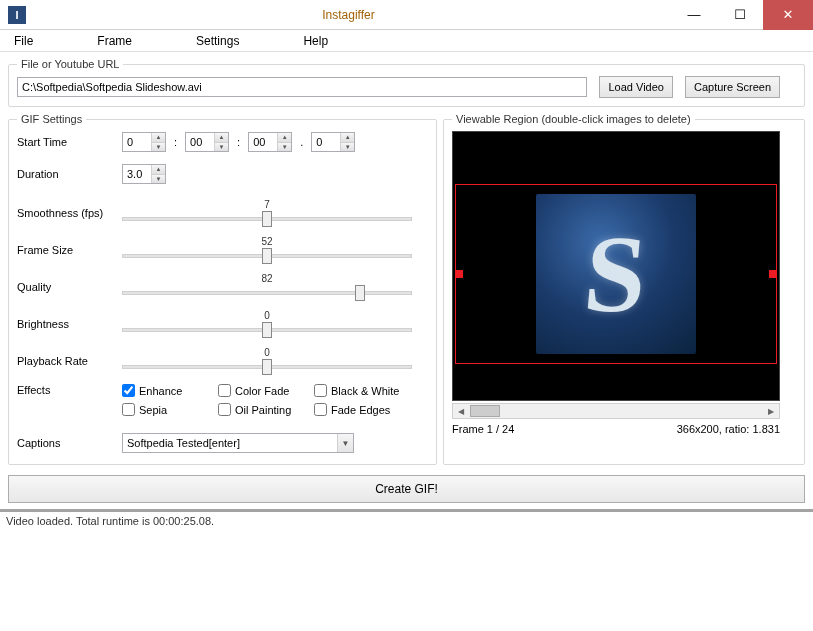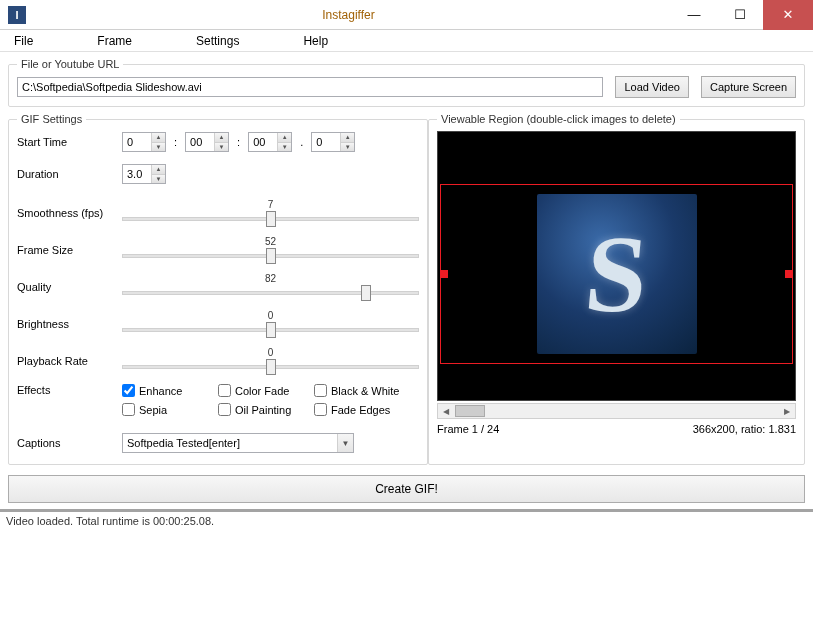--- a/index.html
+++ b/index.html
@@ -6,26 +6,26 @@
 body { font-family: "Segoe UI", Tahoma, sans-serif; font-size: 11px; background: #fff; width: 813px; height: 631px; overflow: hidden; }
 .titlebar { height: 30px; background: #fff; display: flex; align-items: center; border-bottom: 1px solid #d0d0d0; }
 .tb-icon { width: 18px; height: 18px; background: #2a4a7a; color: #fff; display: flex; align-items: center; justify-content: center; font-weight: bold; font-size: 11px; margin-left: 8px; }
 .tb-title { flex: 1; text-align: center; font-size: 12px; color: #a16207; }
 .tb-btns { display: flex; }
 .tb-btn { width: 46px; height: 30px; display: flex; align-items: center; justify-content: center; font-size: 13px; }
 .tb-close { background: #c75050; color: #fff; width: 50px; }
 .menubar { height: 22px; background: #fff; display: flex; align-items: center; padding: 0 4px; border-bottom: 1px solid #e0e0e0; gap: 44px; }
 .menu-item { padding: 2px 10px; font-size: 12px; cursor: default; }
 .content { padding: 6px 8px 2px 8px; }
-fieldset { border: 1px solid #d8d8d8; border-radius: 2px; padding: 6px 8px 8px 8px; margin-bottom: 6px; position: relative; }
+fieldset { border: 1px solid #d8d8d8; border-radius: 2px; padding: 6px 24px 8px 8px; margin-bottom: 6px; position: relative; }
 legend { font-size: 11px; padding: 0 4px; color: #333; }
 .url-row { display: flex; gap: 12px; align-items: center; }
 .url-input { flex: 1; height: 20px; border: 1px solid #abadb3; padding: 0 4px; font-size: 11px; }
 .btn { height: 22px; border: 1px solid #acacac; background: linear-gradient(#f5f5f5,#e5e5e5); padding: 0 8px; font-size: 11px; cursor: default; }
-.main-row { display: flex; }
+.main-row { display: flex; gap: 6px; }
 .gif-settings { flex: 0 0 420px; }
 .viewable { flex: 1; }
 .row { display: flex; align-items: center; margin-bottom: 10px; min-height: 22px; }
 .row-label { width: 105px; font-size: 11px; }
 .spinner { display: inline-flex; align-items: stretch; border: 1px solid #abadb3; height: 20px; background: #fff; }
 .spinner input { border: none; width: 28px; text-align: left; padding-left: 4px; font-size: 11px; outline: none; }
 .sp-btns { display: flex; flex-direction: column; width: 14px; }
 .sp-up,.sp-dn { flex:1; border-left:1px solid #d0d0d0; background: linear-gradient(#f5f5f5,#e0e0e0); display:flex; align-items:center; justify-content:center; font-size:6px; color:#555; }
 .sp-dn { border-top:1px solid #d0d0d0; }
 .time-sep { margin: 0 8px; font-size: 11px; }

